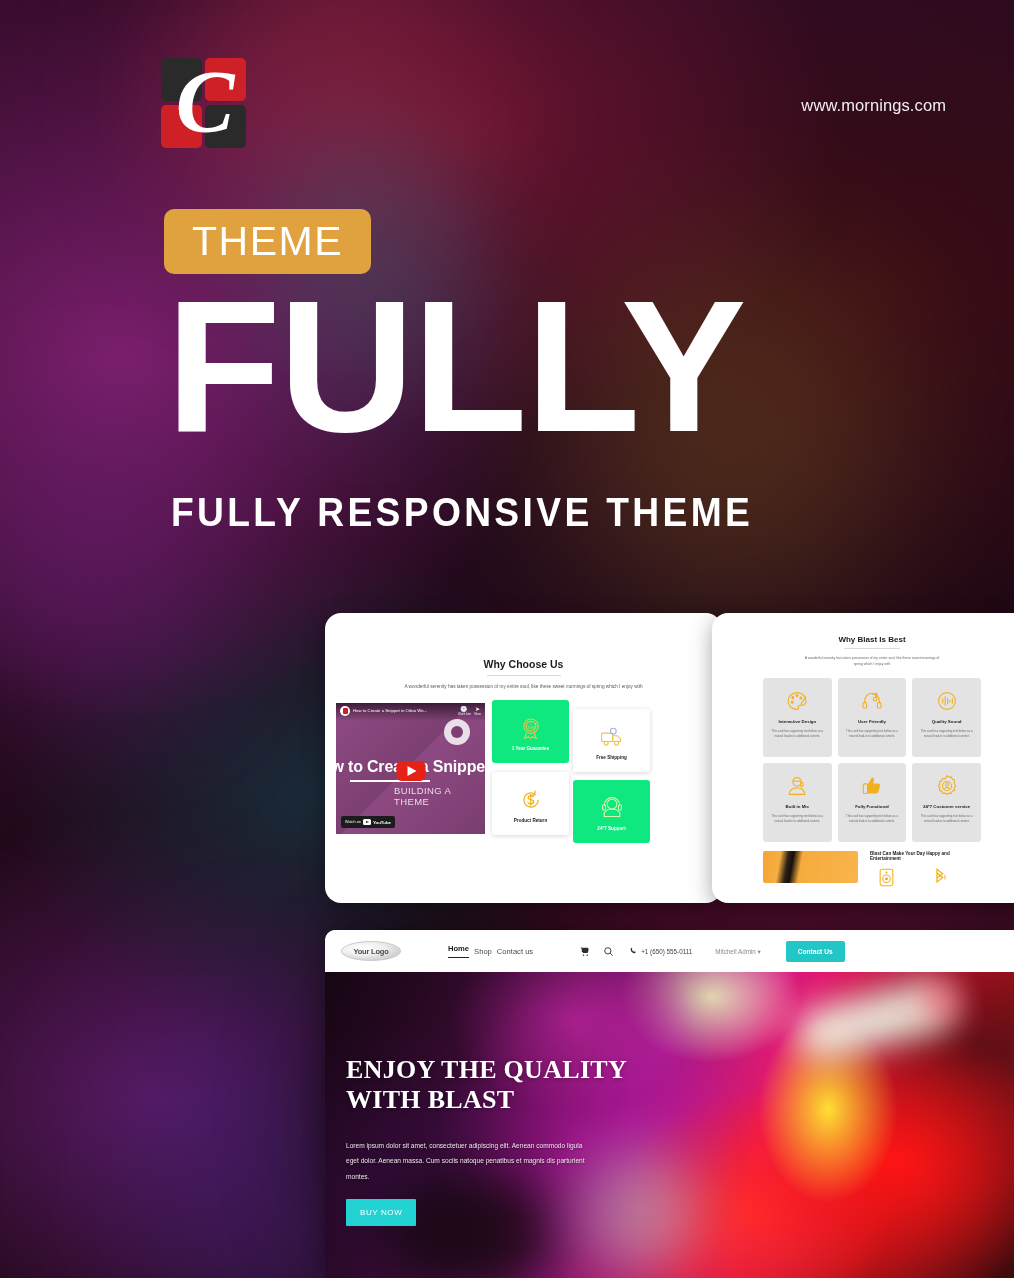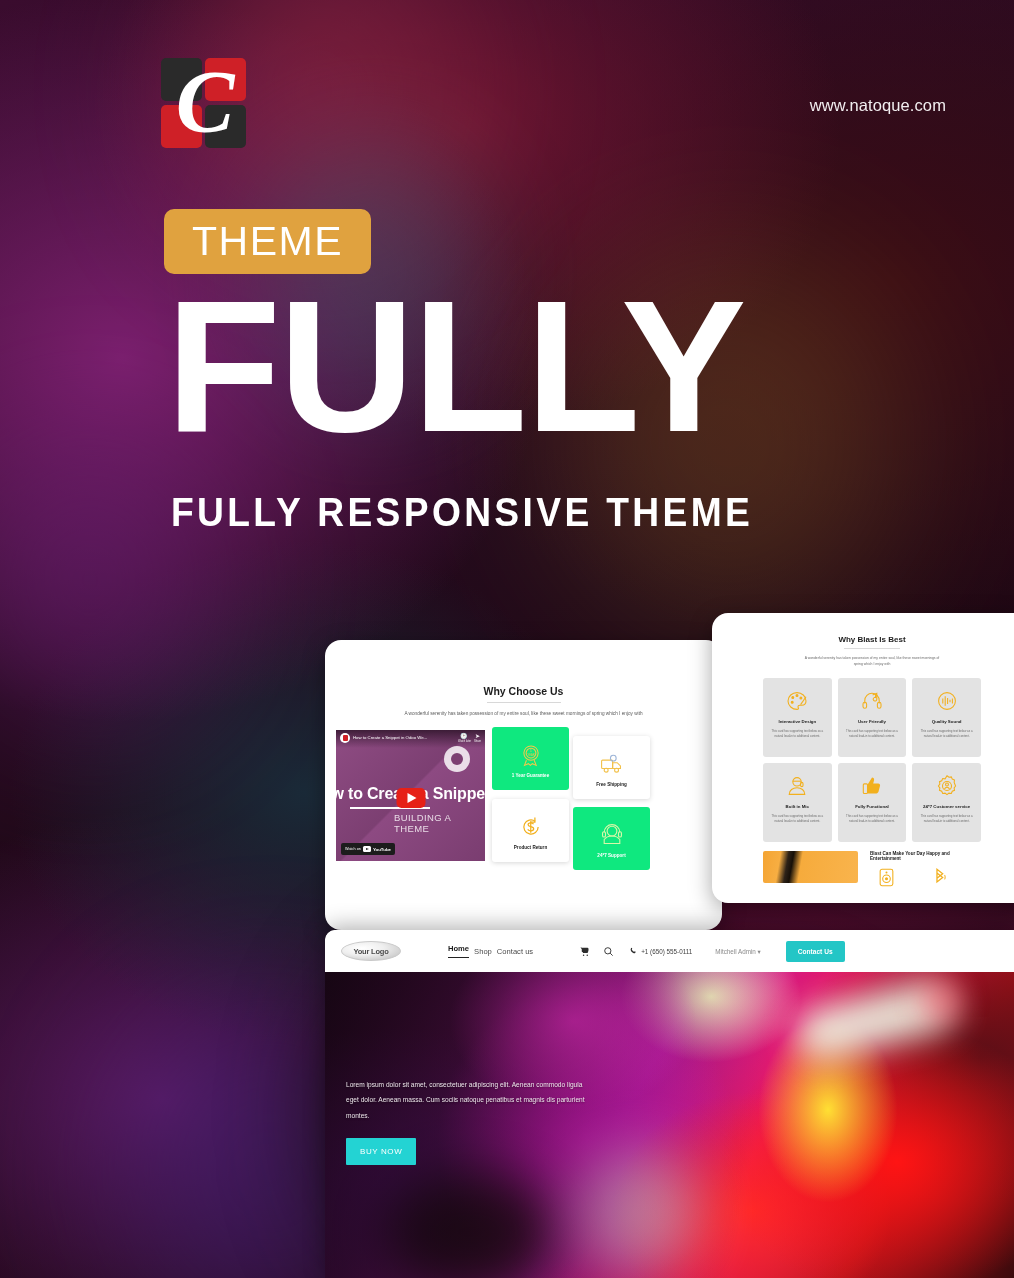--- a/index.html
+++ b/index.html
@@ -54,21 +54,21 @@
                       font-family:"Liberation Sans", sans-serif; }
 
   #blast { position:absolute; left:166px; top:272px; z-index:6; color:#fff;
            font-size:188px; font-weight:700; letter-spacing:-2px; line-height:1;
            font-family:"Liberation Sans", sans-serif; white-space:nowrap; }
   #subtitle { position:absolute; left:171px; top:492px; z-index:6; color:#fff;
               font-size:40px; font-weight:700; letter-spacing:3.6px; line-height:1;
               transform:scaleX(.93); transform-origin:left center; white-space:nowrap; }
 
   
-  #card1 { position:absolute; left:325px; top:640px; width:397px; height:290px;
+  #card1 { position:absolute; left:325px; top:613px; width:397px; height:290px;
            background:#fff; border-radius:16px; z-index:5; overflow:hidden;
            box-shadow:0 6px 22px rgba(0,0,0,.35); }
   .c1-title { text-align:center; margin-top:45px; font-size:10.5px; font-weight:700; color:#1c1c1c; }
   .c1-rule { width:74px; height:1px; background:#d8d8d8; margin:5px auto 0; }
   .c1-desc { text-align:center; font-size:4.7px; color:#5a5a5a; line-height:1.75; margin-top:7px;
              padding:0 78px; }
   #c1-body { display:flex; margin-top:12px; padding:0 16px 0 11px; gap:7px; }
 
   .ytwrap { width:149px; height:131px; position:relative;
             background:linear-gradient(135deg,#8f4c83 0%,#7c3f72 48%,#8d4a82 49%,#7a3d70 100%);
@@ -202,21 +202,21 @@
   <div id="bg-dark"></div>
 </div>
 
 <div id="logo">
   <div class="lg-sq lg-tl"></div>
   <div class="lg-sq lg-tr"></div>
   <div class="lg-sq lg-bl"></div>
   <div class="lg-sq lg-br"></div>
   <div class="lg-c">C</div>
 </div>
-<div id="site-url">www.natoque.com</div>
+<div id="site-url">www.mornings.com</div>
 
 <div id="theme-badge">
   <span>THEME</span>
 </div>
 <div id="blast">FULLY</div>
 <div id="subtitle">FULLY RESPONSIVE THEME</div>
 
 <div id="card1">
   <div class="c1-title">Why Choose Us</div>
   <div class="c1-rule"></div>
@@ -420,17 +420,19 @@
     <div id="hero-bg"></div>
     <div class="hblob" id="hb1"></div>
     <div class="hblob" id="hb2"></div>
 
     <div class="hblob" id="hb5"></div>
     <div class="hblob" id="hb6"></div>
 
     <div id="hero-shade"></div>
 
     <div id="hero-txt">
+      <div class="hline">ENJOY THE QUALITY</div>
+      <div class="hline">WITH BLAST</div>
       <div id="hero-p">Lorem ipsum dolor sit amet, consectetuer adipiscing elit. Aenean commodo ligula eget dolor. Aenean massa. Cum sociis natoque penatibus et magnis dis parturient montes.</div>
       <div id="hero-btn">BUY NOW</div>
     </div>
   </div>
 </div>
 
 </body></html>

